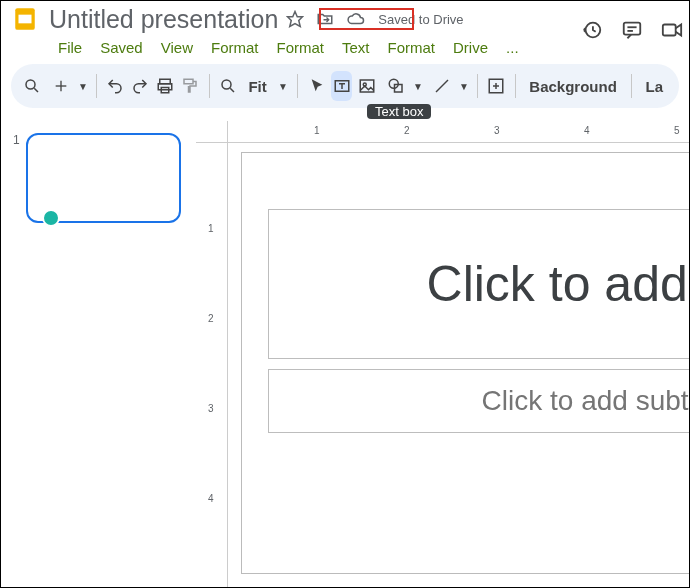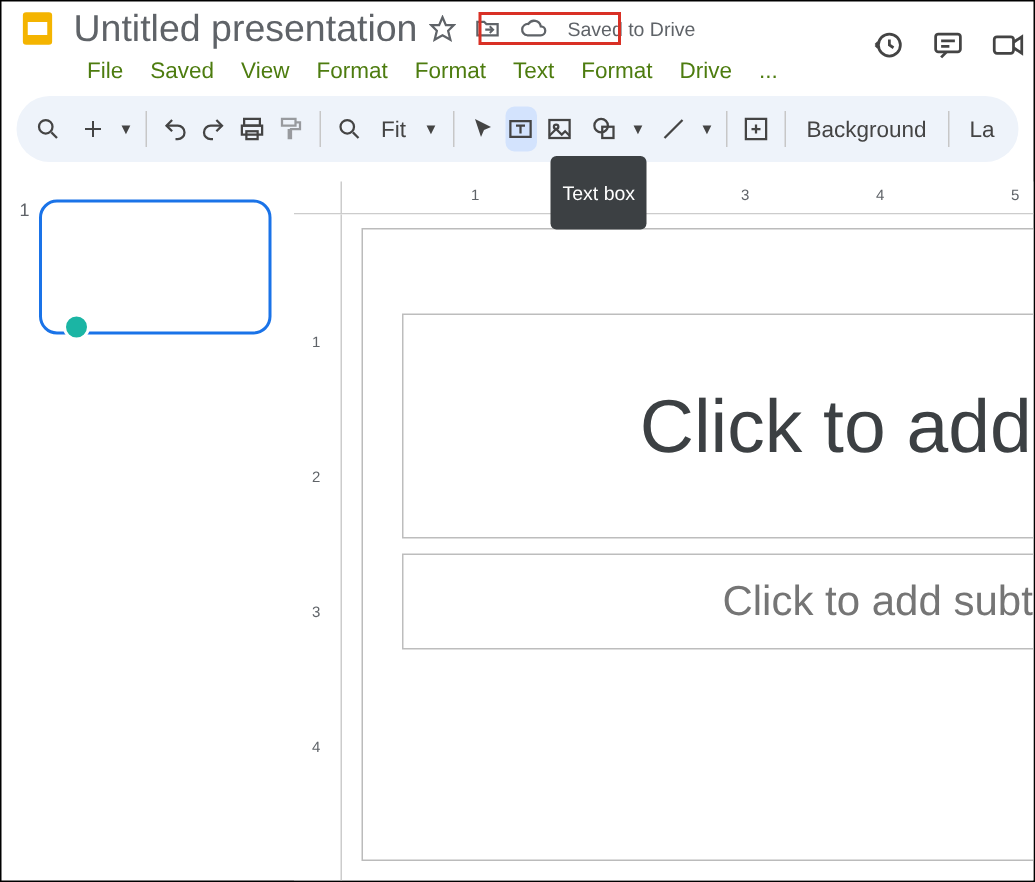--- a/index.html
+++ b/index.html
@@ -10,24 +10,24 @@
   .doc-title { font-size: 25px; color:#5f6368; }
   .title-icon { color:#5f6368; font-size:18px; cursor:pointer; width:22px; text-align:center;}
   .saved { font-size:13px; color:#5f6368; padding:0 2px;}
   .highlight-box { position:absolute; border:2px solid #d93025; }
   .right-icons { position:absolute; right:6px; top:18px; display:flex; gap:18px; align-items:center; color:#444;}
   .menu-row { display:flex; gap:4px; padding: 4px 8px 6px 50px; color:#4d7c0f; font-size:15px;}
   .menu-row span { padding: 2px 7px; border-radius:4px; cursor:pointer;}
   .toolbar { margin:0 10px; background:#eef3fa; border-radius:28px; height:44px; display:flex; align-items:center; padding:0 10px; gap:4px; color:#444; font-size:15px;}
   .tb-btn { width:30px; height:30px; display:flex; align-items:center; justify-content:center; border-radius:6px; cursor:pointer; color:#444;}
   .tb-sep { width:1px; height:24px; background:#c7c7c7; margin:0 4px;}
-  .tb-text { padding:0 6px; cursor:pointer;}
+  .tb-text { padding:0 6px; cursor:pointer;font-weight:bold;}
   .tb-active { background:#d3e3fd; }
   .tb-group { display:flex; align-items:center; gap:2px;}
-  .tooltip { position:absolute; left:366px; top:103px; background:#3c4043; color:#fff; font-size:13px; padding:17px 8px; border-radius:4px; z-index:50;}
+  .tooltip { position:absolute; left:366px; top:103px; background:#3c4043; color:#fff; font-size:13px; padding:0 8px; border-radius:4px; z-index:50;}
   .workspace { position:absolute; left:0; right:0; top:120px; bottom:0; display:flex;}
   .thumb-pane { width:195px; padding:12px 6px 0 12px;}
   .thumb-wrap { display:flex; gap:6px;}
   .thumb-num { font-size:12px; color:#5f6368;}
   .thumb { width:155px; height:90px; border:2px solid #1a73e8; border-radius:12px; background:#fff; position:relative;}
   .thumb-dot{ position:absolute; bottom:-6px; left:14px; width:18px; height:18px; background:#1bb5a4; border-radius:50%; border:2px solid #fff;}
   .ruler-corner{ position:absolute; left:195px; top:120px; width:32px; height:22px; background:#fff; border-right:1px solid #ccc; border-bottom:1px solid #ccc;}
   .h-ruler{ position:absolute; left:227px; right:0; top:120px; height:22px; border-bottom:1px solid #ccc; background:#fff;}
   .v-ruler{ position:absolute; left:195px; top:142px; bottom:0; width:32px; border-right:1px solid #ccc; background:#fff;}
   .canvas-area{ position:absolute; left:227px; top:142px; right:0; bottom:0; background:#fff; overflow:hidden;}

